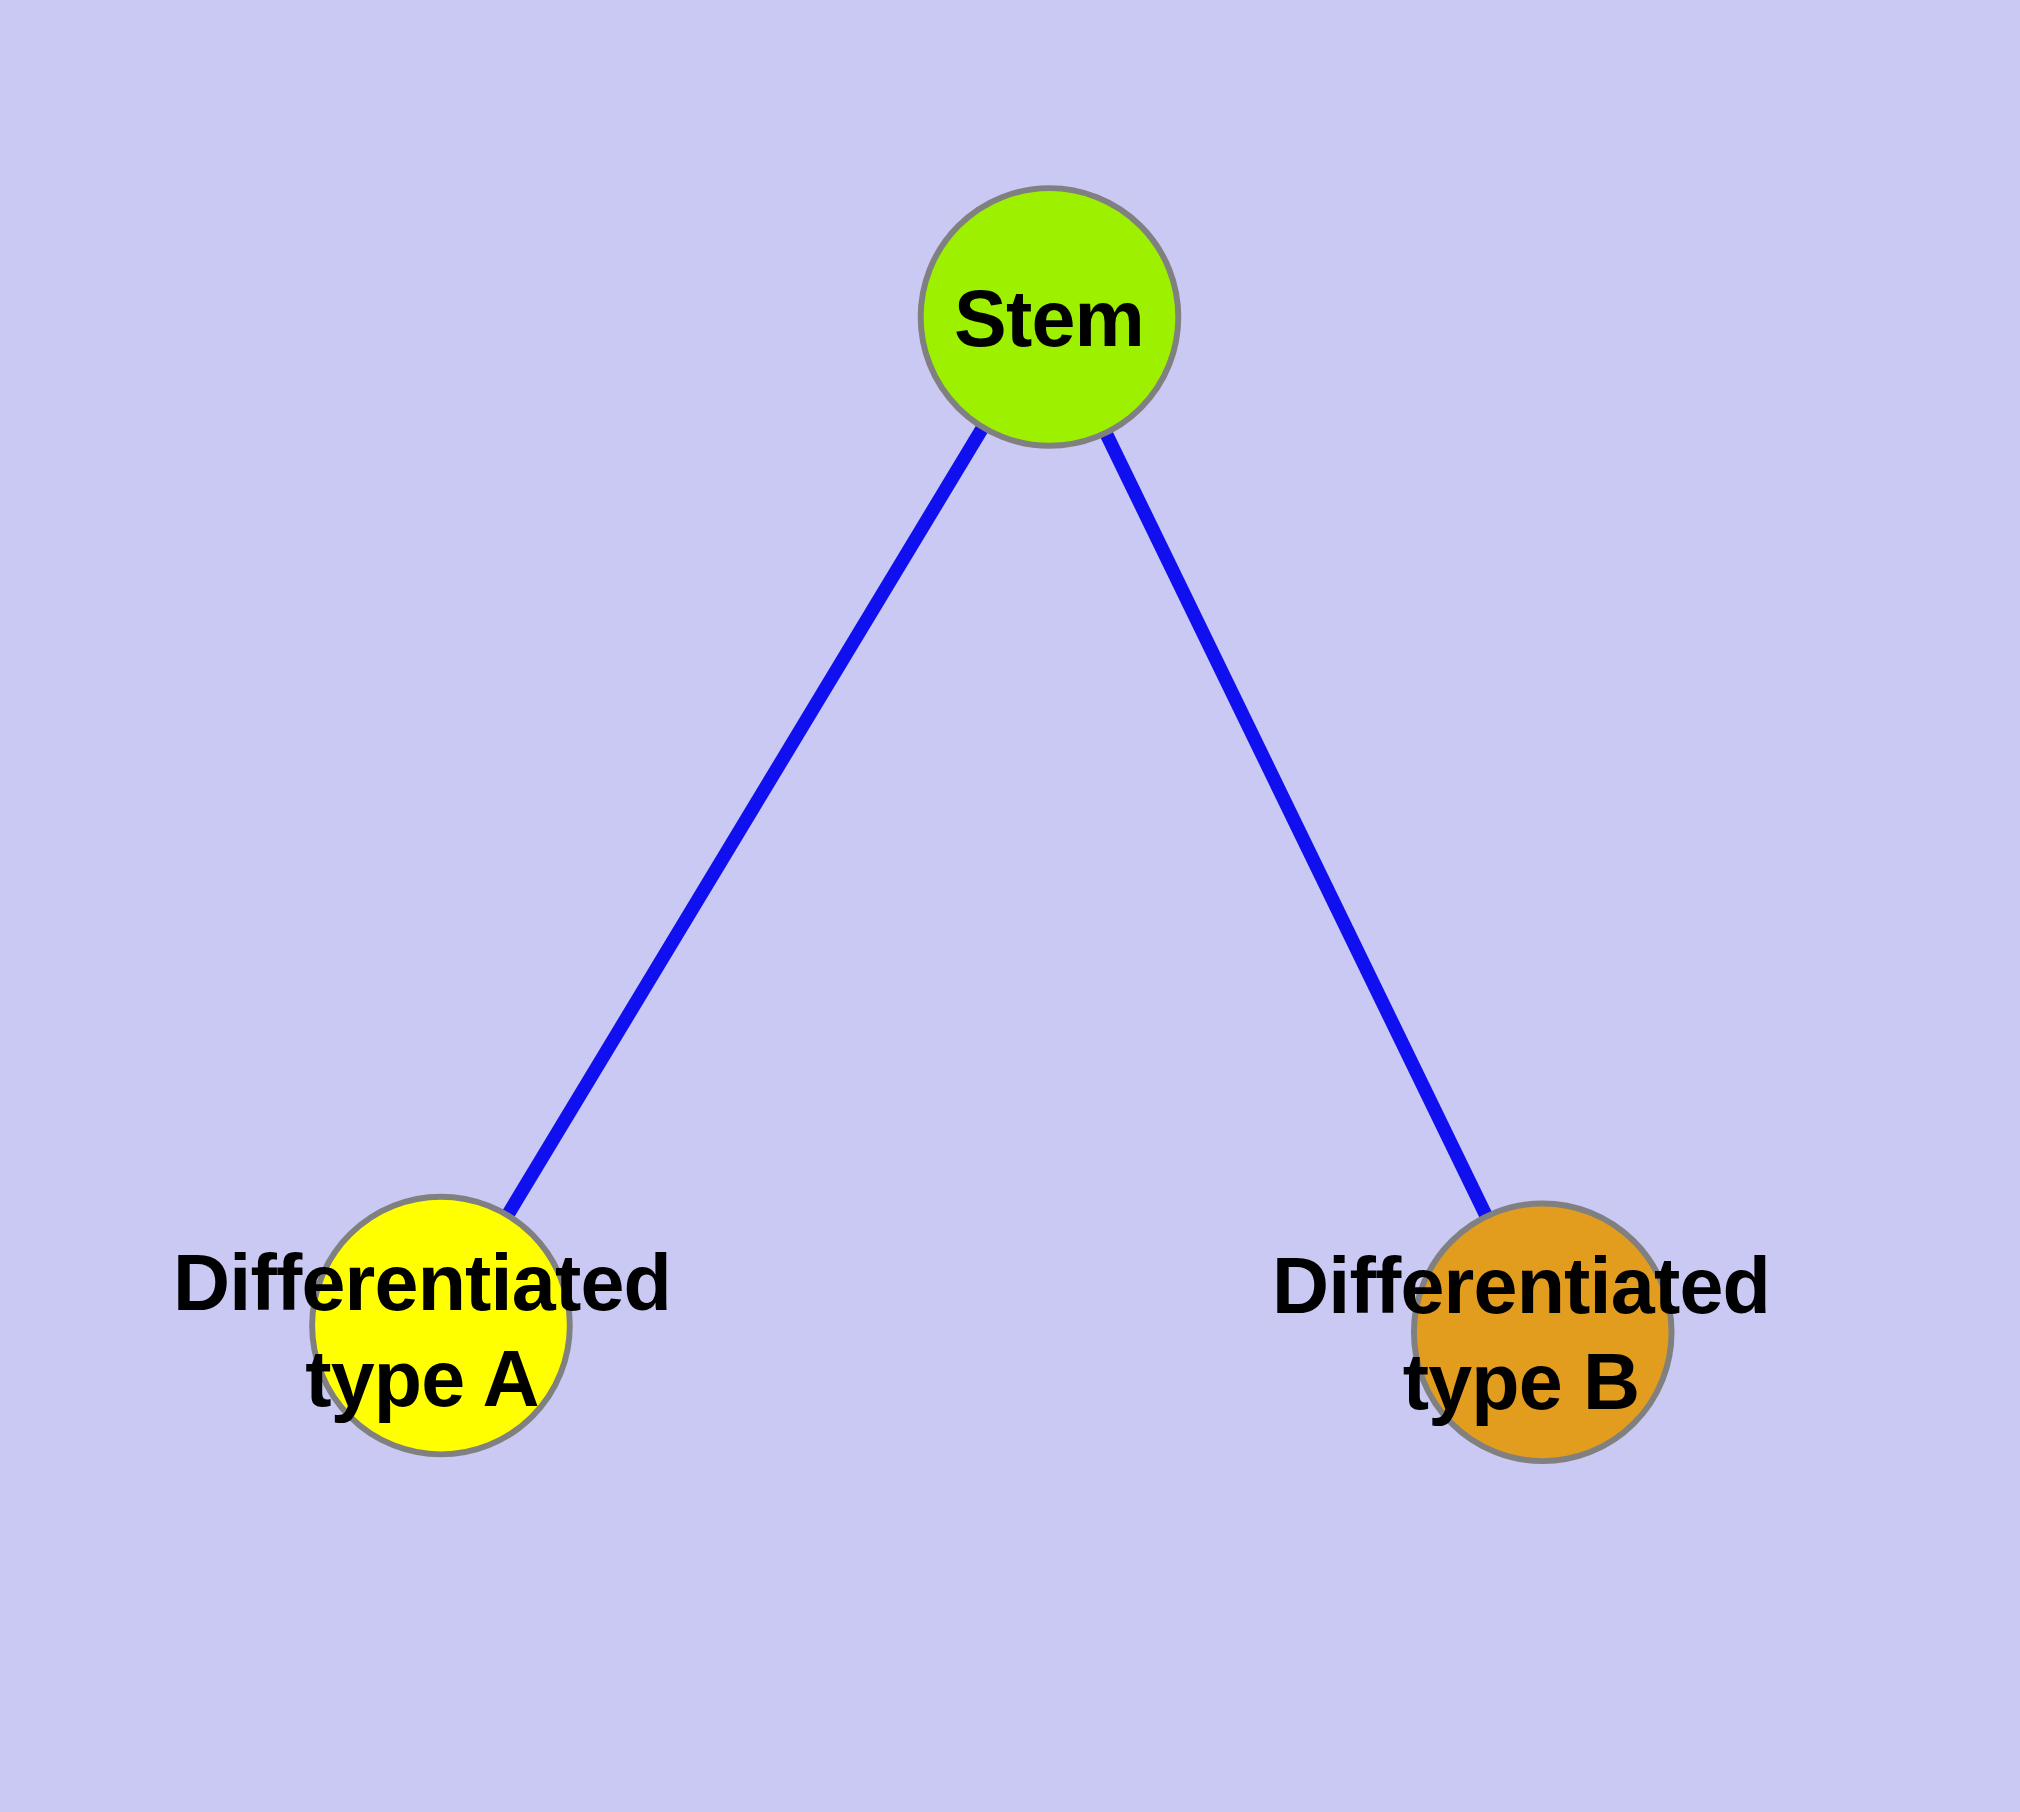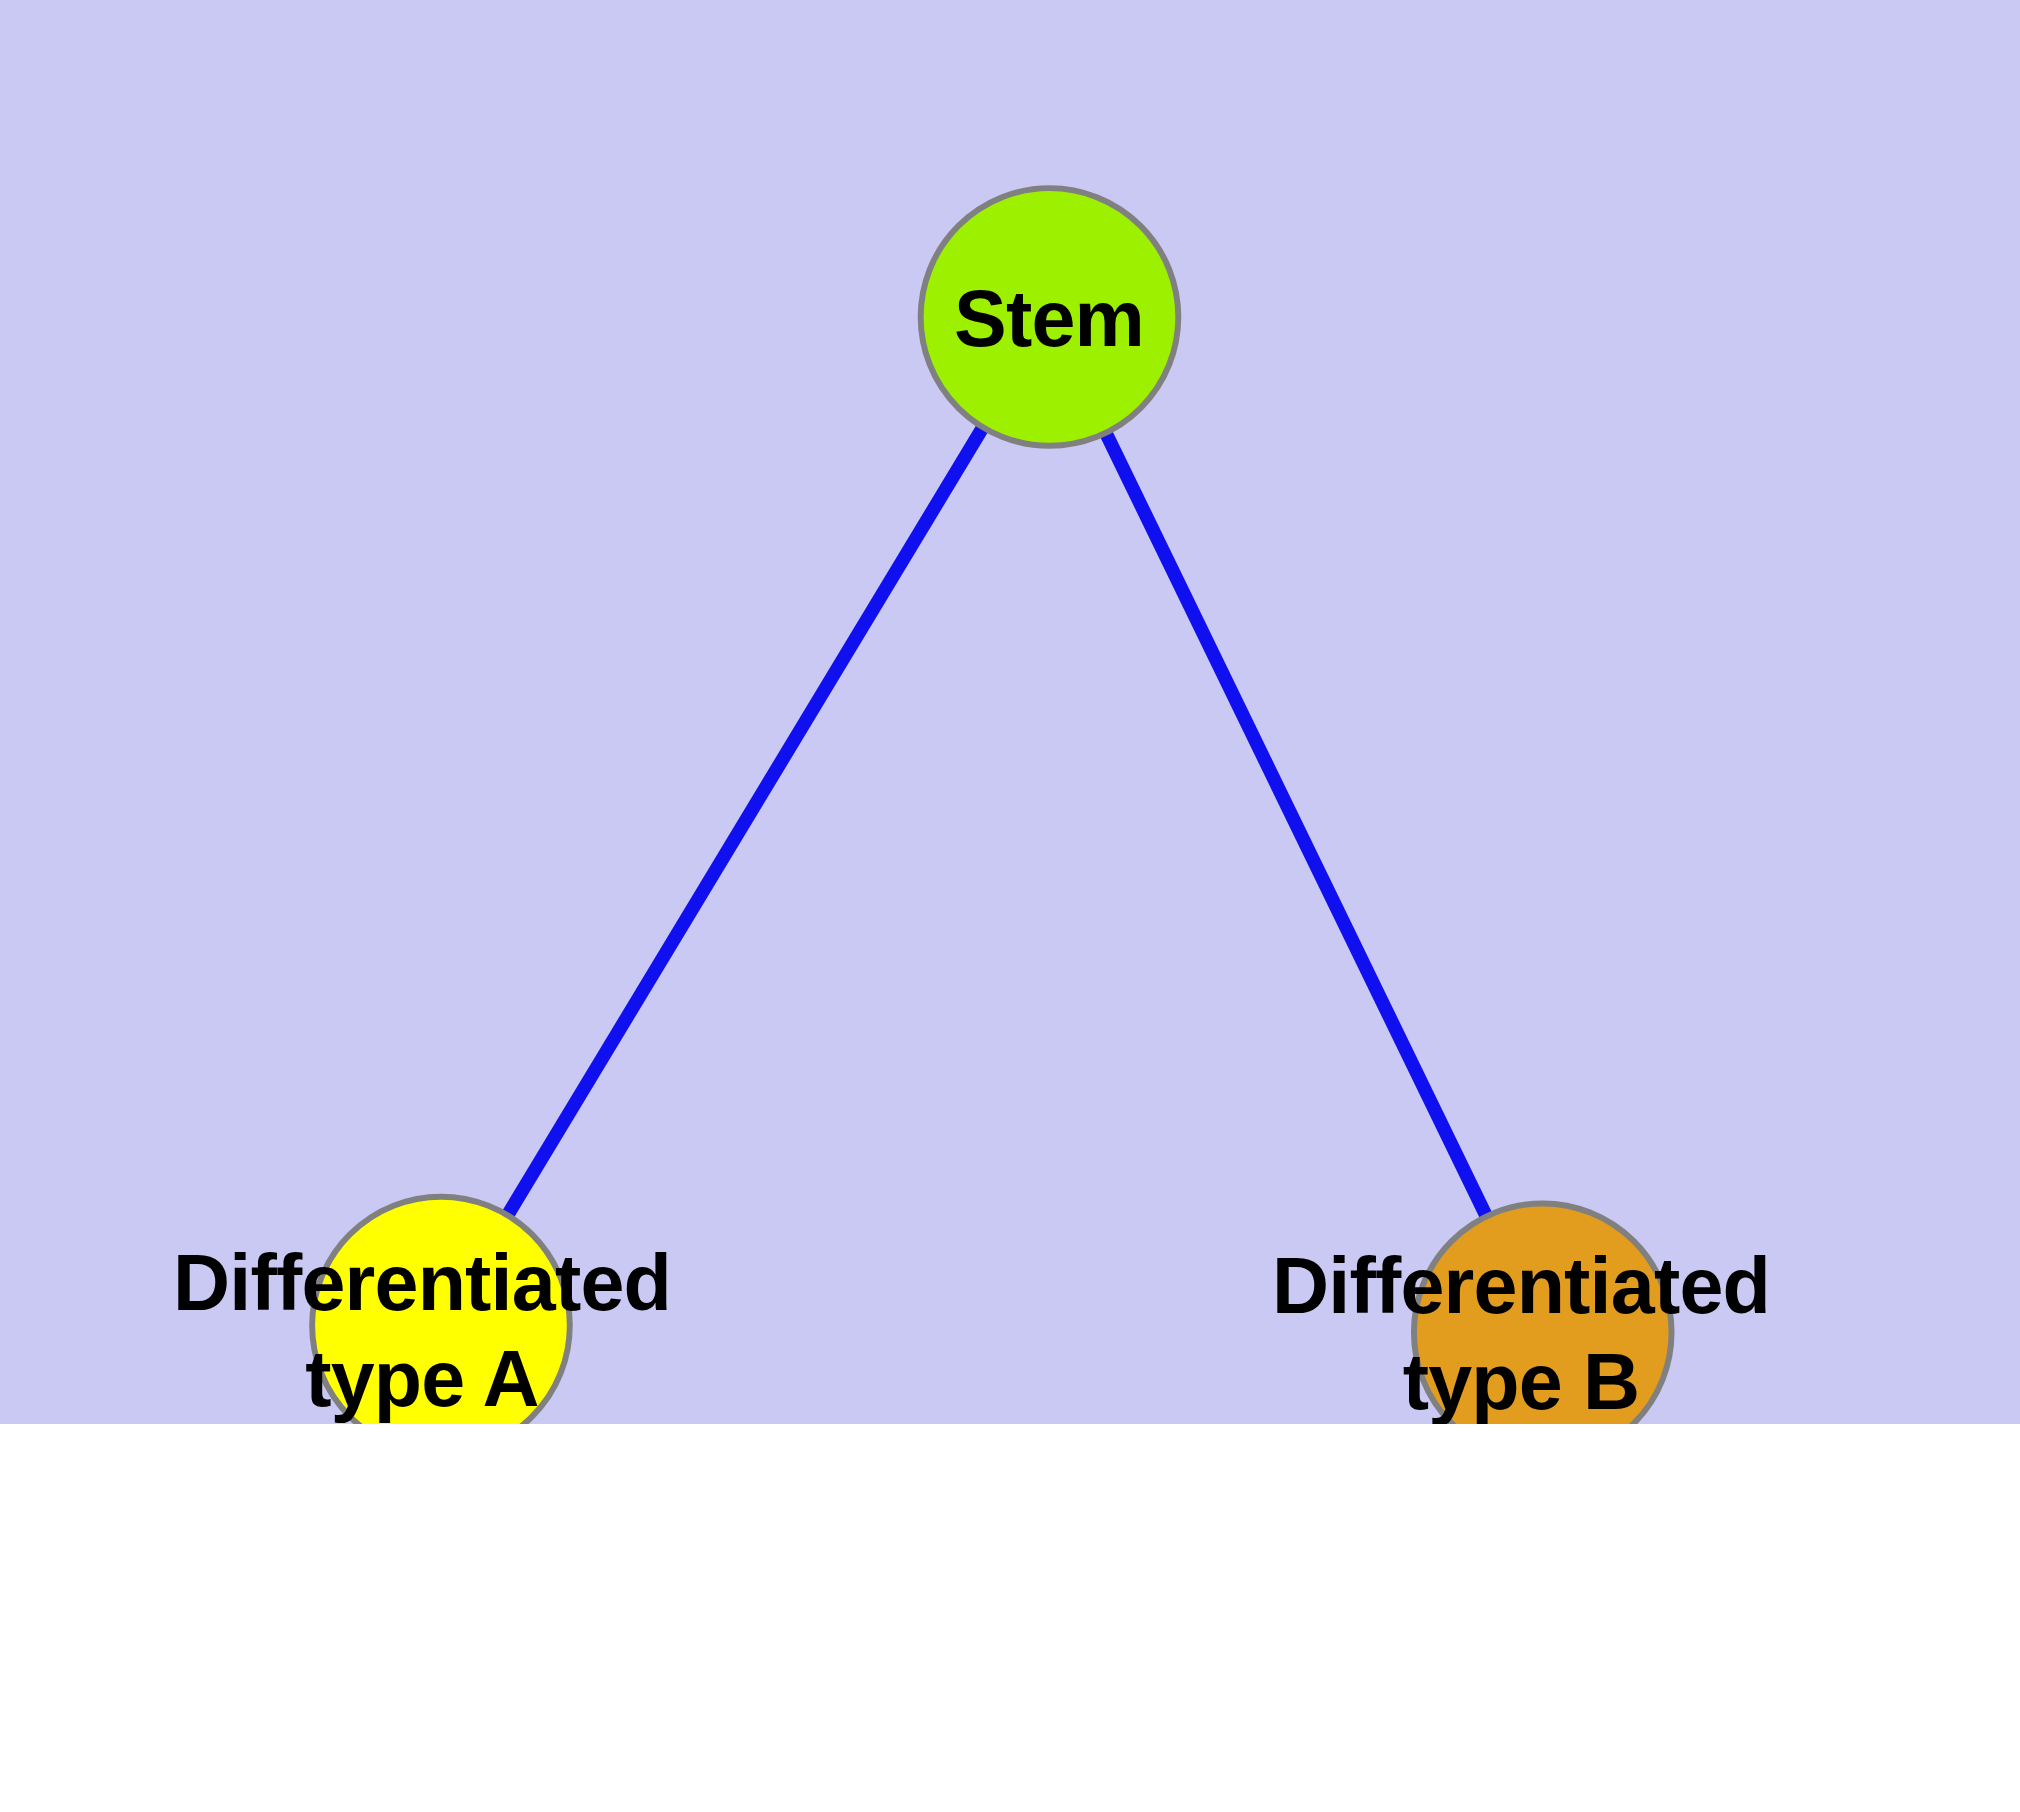--- a/index.html
+++ b/index.html
@@ -2,21 +2,21 @@
 <html style="font-size:13.6px"><head>
 <meta charset="utf-8">
 <style>
   html, body {
     margin: 0;
     padding: 0;
   }
   .canvas {
     position: relative;
     width: 2021px;
-    height: 1424px;
+    height: 1812px;
     overflow: hidden;
     font-family: "Liberation Sans", sans-serif;
   }
   .diagram-svg {
     position: absolute;
     left: 0;
     top: 0;
     width: 2021px;
     height: 1812px;
     display: block;

